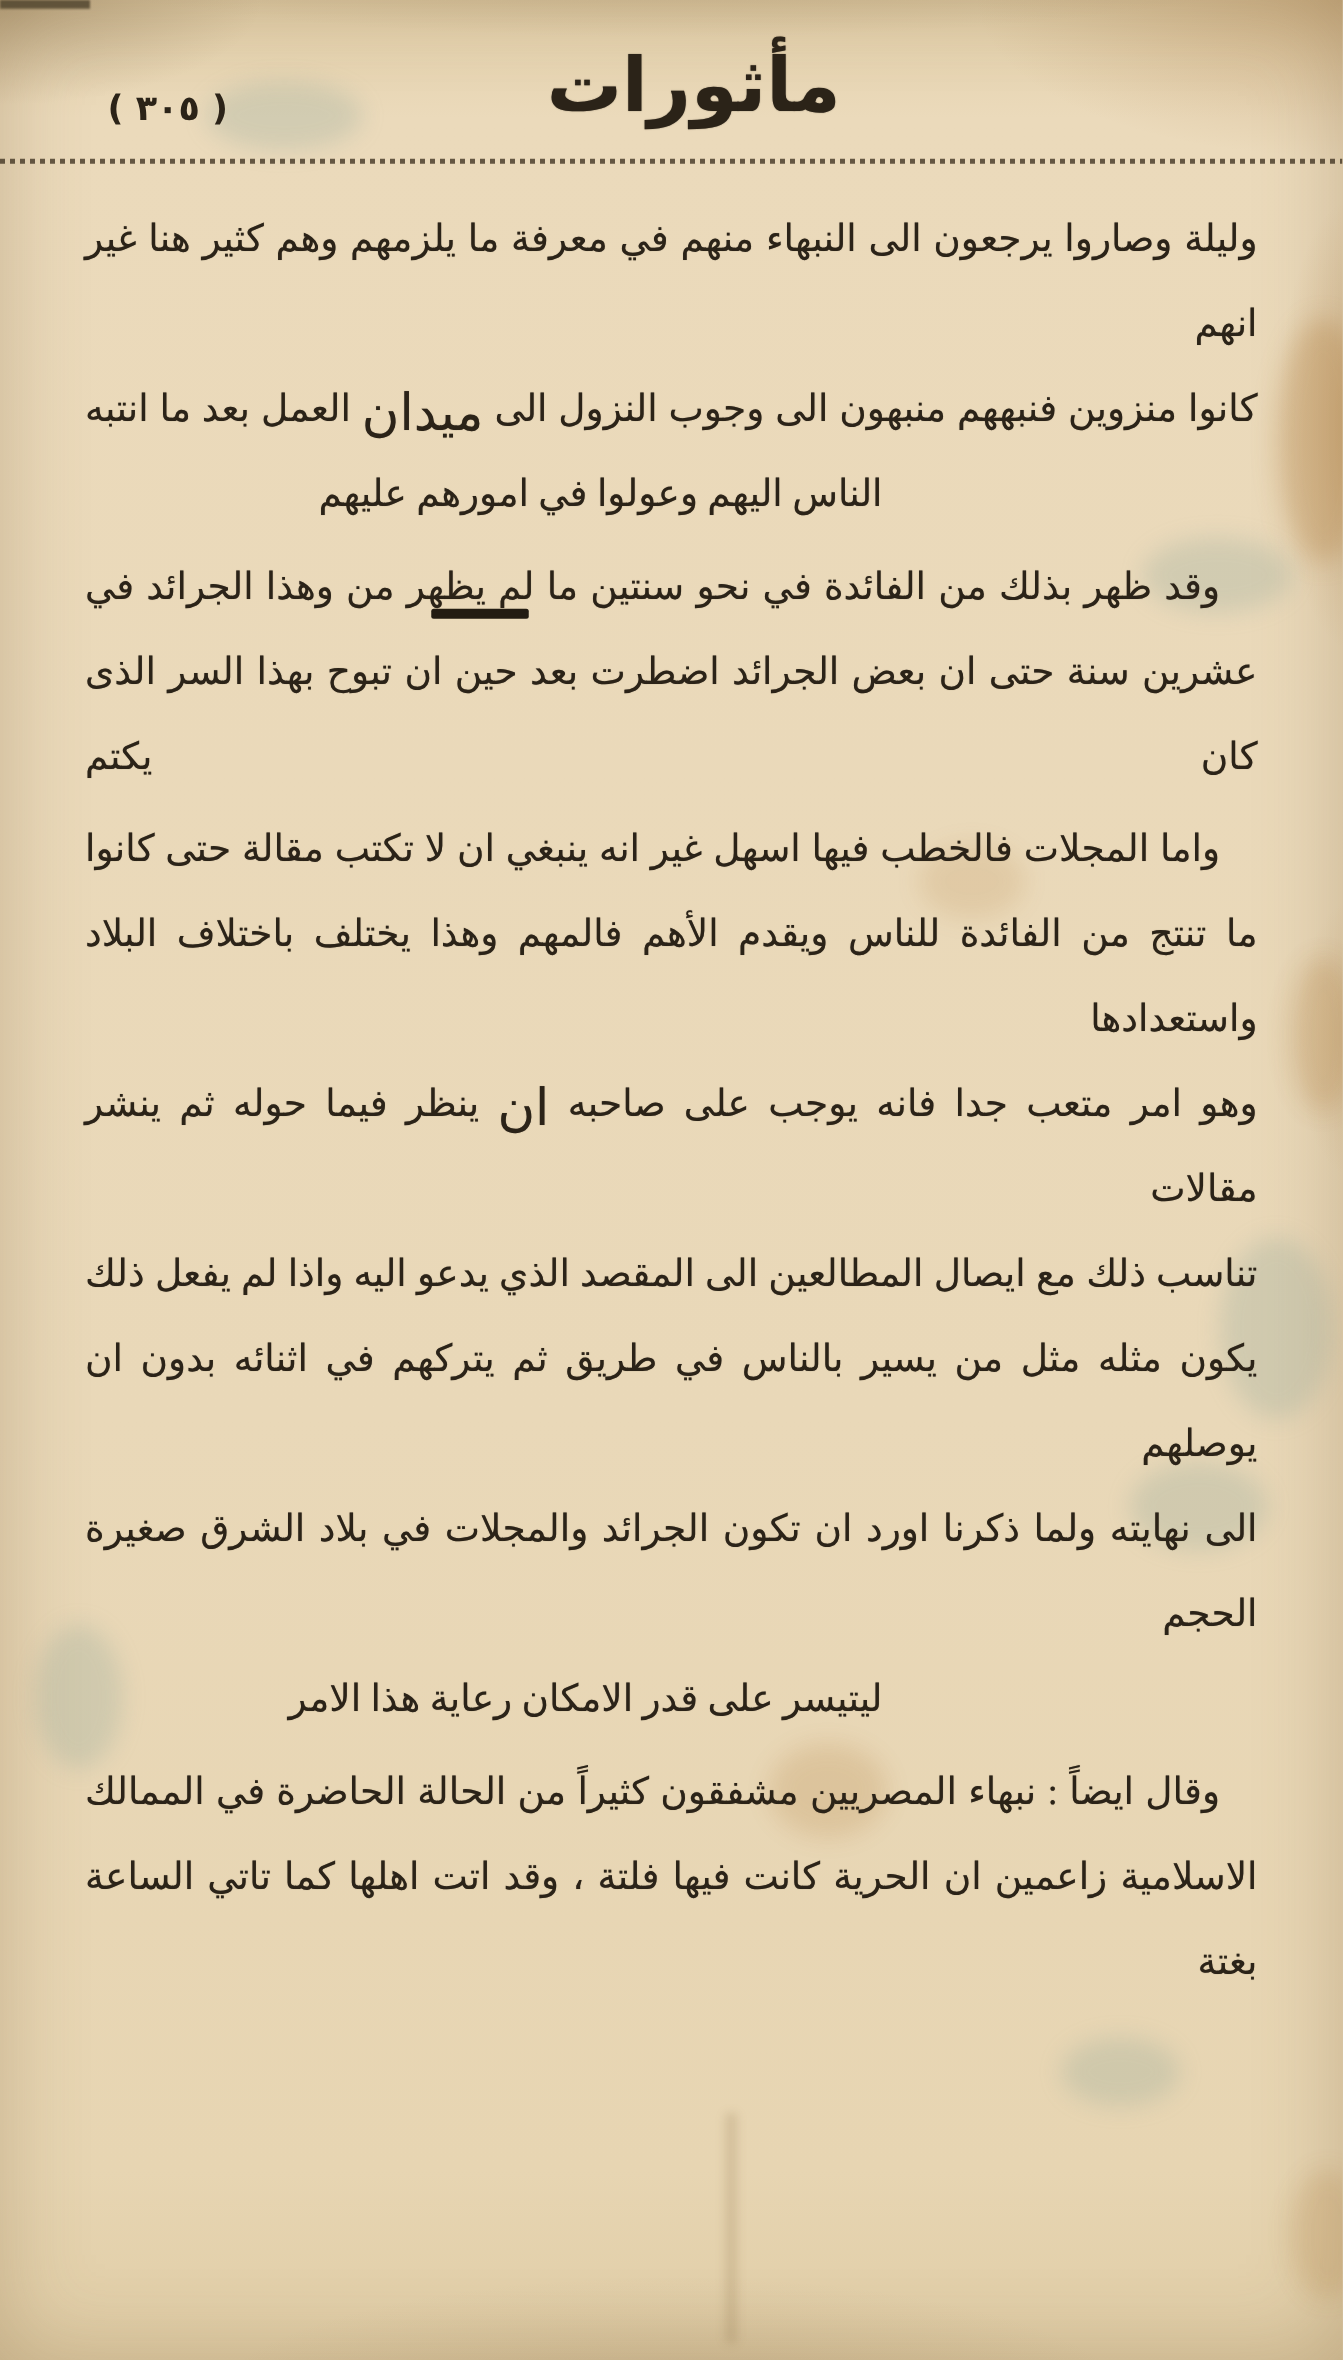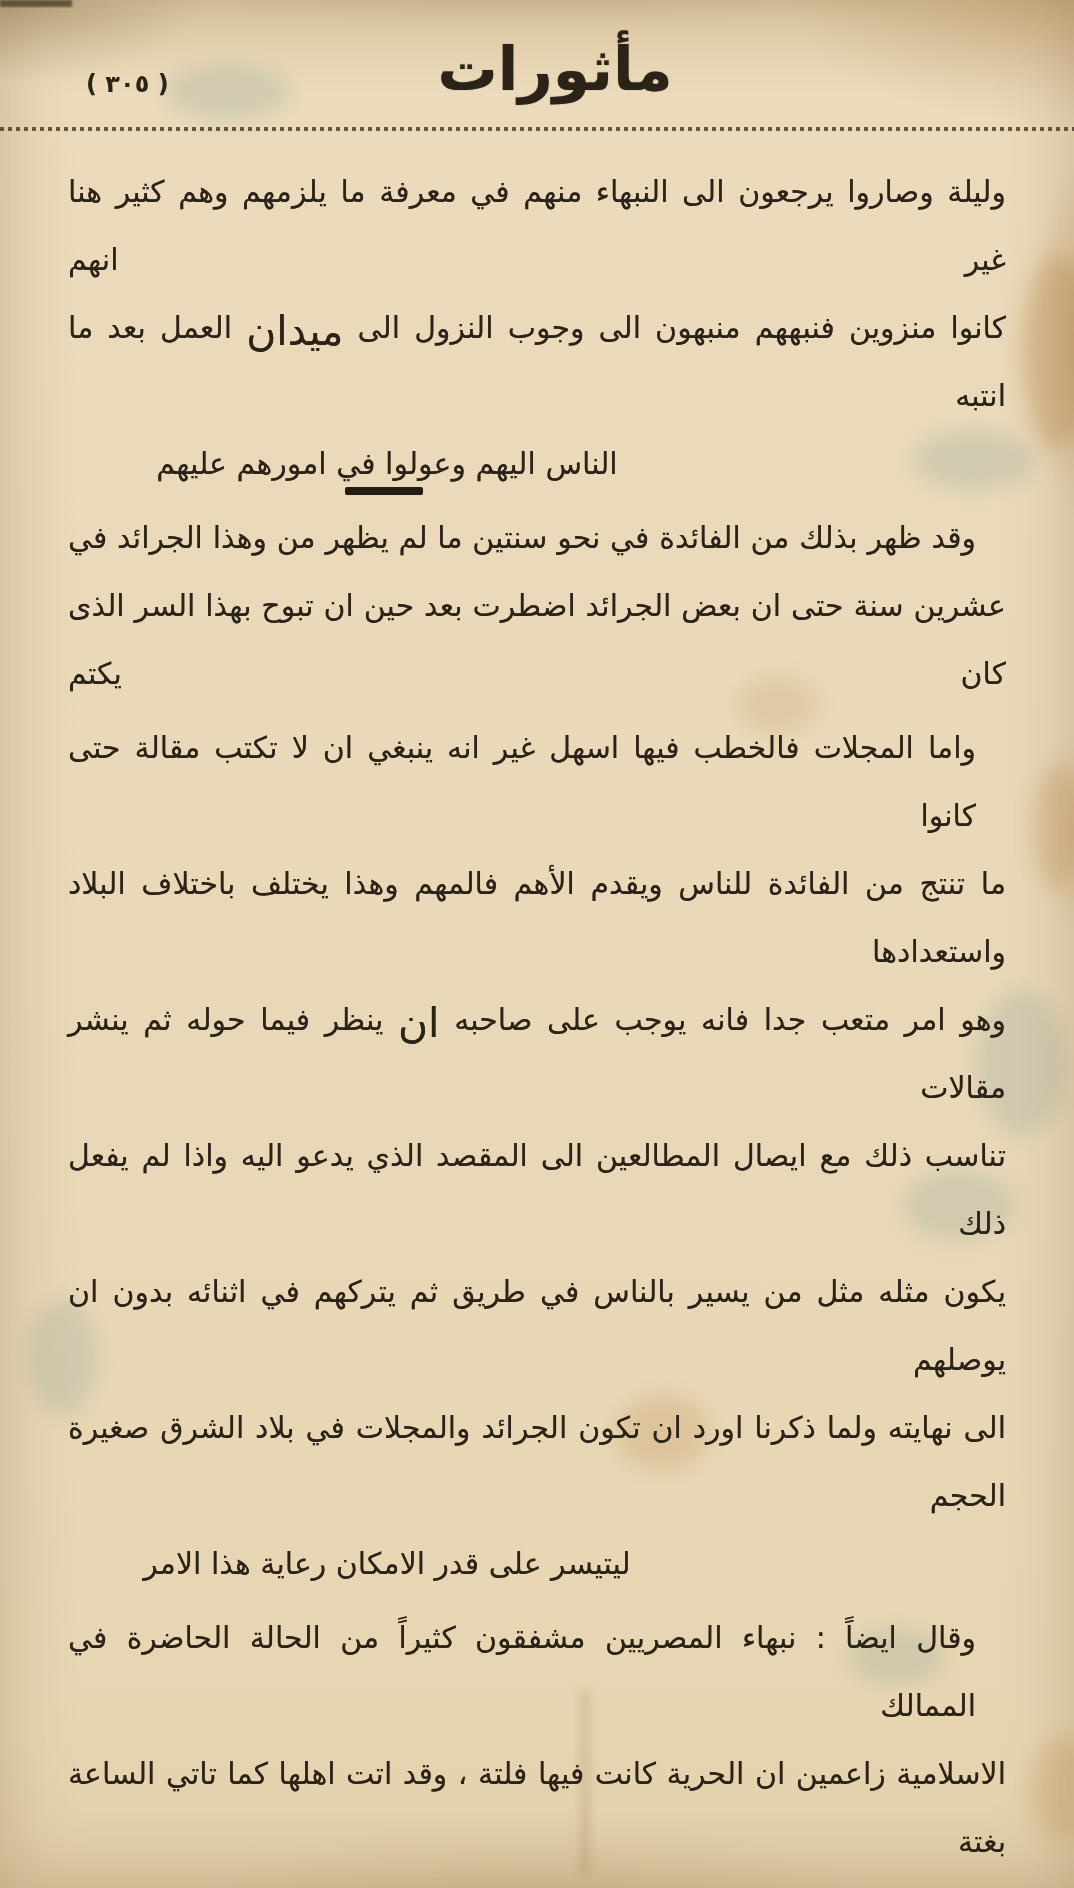--- a/index.html
+++ b/index.html
@@ -22,21 +22,21 @@
     box-shadow: inset 0 0 70px rgba(120,90,50,.30);
   }
   .artifact { position:absolute; pointer-events:none; }
   .ghost { background:rgba(125,155,145,.22); border-radius:50%; filter:blur(9px); }
   .stain { background:rgba(165,105,35,.24); border-radius:50%; filter:blur(10px); }
   .corner-bar { background:#52462f; opacity:.85; filter:blur(1px); }
   .crease { background:rgba(115,80,40,.16); filter:blur(4px); border-radius:4px; }
 
   .page-number {
     position:absolute; top:70px; left:86px;
-    font-size:24px; font-weight:bold; letter-spacing:2px;
+    font-size:28px; font-weight:bold; letter-spacing:2px;
   }
   .page-title {
     position:absolute; top:34px; left:0; right:0;
     text-align:center; font-size:60px; font-weight:bold;
     text-shadow:0 0 1px rgba(43,35,24,.6);
     padding-left:36px;
   }
   .rule-dotted {
     position:absolute; top:127px; left:0; right:0; height:4px;
     background:repeating-linear-gradient(90deg, #433624 0 4px, transparent 4px 8px);
@@ -45,26 +45,26 @@
   .overline-bar {
     position:absolute; top:487px; left:345px; width:78px; height:8px;
     background:#231c12; border-radius:2px;
   }
 
   main {
     position:absolute; top:158px; right:68px; left:68px;
     font-size:30px; line-height:68px;
     text-shadow:0 0 .6px rgba(43,35,24,.55);
   }
-  .para { margin-top:6px; }
+  .para { margin-top:6px;font-family:Liberation Serif, serif; }
   .para:first-child { margin-top:0; }
   .line { white-space:nowrap; }
   .jline { white-space:normal; text-align:justify; text-align-last:justify; }
   .indent { margin-right:30px; }
-  .short { text-align:center; }
+  .short { text-align:right; }
   .mr300 { margin-right:300px; }
   .big { font-size:41px; line-height:0; vertical-align:-7px; font-weight:500; }
 </style>
 </head>
 <body>
 
 <div class="artifact corner-bar" style="left:0;top:0;width:72px;height:7px;"></div>
 <div class="artifact stain" style="right:-22px;top:255px;width:75px;height:195px;"></div>
 <div class="artifact stain" style="right:-12px;top:765px;width:55px;height:125px;opacity:.8;"></div>
 <div class="artifact stain" style="left:615px;top:1395px;width:95px;height:75px;opacity:.7;"></div>

